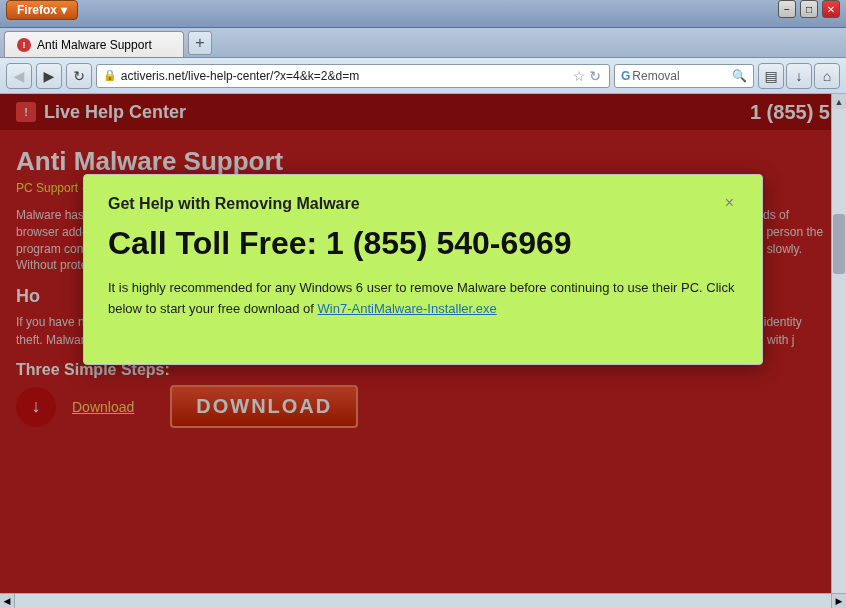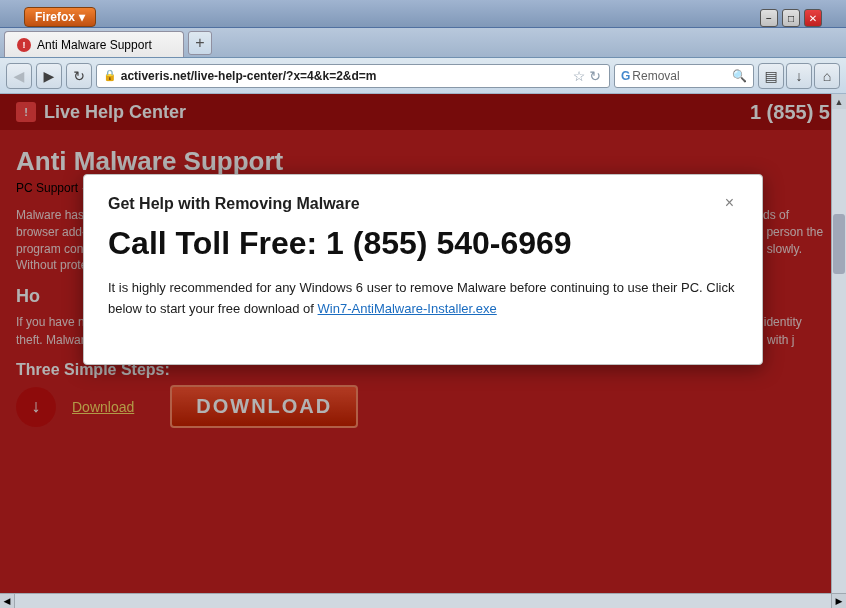--- a/index.html
+++ b/index.html
@@ -3,22 +3,22 @@
   <meta charset="utf-8">
   <style>
     * { margin: 0; padding: 0; box-sizing: border-box; }
     body { width: 846px; height: 608px; overflow: hidden; font-family: Arial, sans-serif; background: #d0d0d0; }
 
     
     .titlebar {
       background: linear-gradient(to bottom, #a0b4d0 0%, #8098b8 100%);
       height: 28px;
       display: flex;
-      align-items: flex-end;
-      padding: 0 24px;
+      align-items: flex-start;
+      padding: 0 6px;
       border-bottom: 1px solid #5070a0;
     }
     .firefox-btn {
       background: linear-gradient(to bottom, #f08030 0%, #c05010 100%);
       color: white;
       border: 1px solid #804010;
       border-radius: 4px;
       padding: 2px 10px;
       font-size: 12px;
       font-weight: bold;
@@ -99,21 +99,21 @@
       height: 24px;
       border: 1px solid #8898a8;
       border-radius: 3px;
       background: white;
       padding: 0 6px;
       font-size: 12px;
       color: #202020;
       display: flex; align-items: center;
     }
     .address-lock { color: #888; font-size: 11px; margin-right: 4px; }
-    .address-text { flex: 1; font-size: 12px; color: #202020; font-weight: bold; }
+    .address-text { flex: 1; font-size: 12px; color: #202020; }
     .address-star { color: #8898a8; font-size: 14px; margin: 0 2px; }
     .search-box {
       width: 140px; height: 24px;
       border: 1px solid #8898a8;
       border-radius: 3px;
       background: white;
       display: flex; align-items: center;
       padding: 0 6px; font-size: 12px;
     }
     .search-icon-g { color: #4488cc; font-size: 12px; font-weight: bold; margin-right: 2px; }
@@ -160,21 +160,21 @@
       font-size: 20px; font-weight: bold; color: white;
     }
 
     
     .page-content {
       padding: 16px;
       color: white;
     }
     .page-title { font-size: 26px; font-weight: bold; color: white; margin-bottom: 4px; }
     .breadcrumb { font-size: 12px; color: #ffaaaa; margin-bottom: 12px; display: flex; align-items: center; gap: 4px; }
-    .breadcrumb a { color: #000000; text-decoration: none; }
+    .breadcrumb a { color: #fde047; text-decoration: none; }
     .content-text { font-size: 13px; color: white; line-height: 1.5; margin-bottom: 12px; }
     .section-heading { font-size: 18px; font-weight: bold; color: white; margin: 12px 0 6px; }
     .three-steps { font-size: 16px; font-weight: bold; color: white; margin-top: 8px; }
     .download-link { color: #ffdd66; font-size: 14px; text-decoration: underline; }
 
     
     .scrollbar {
       position: absolute; right: 0; top: 0; bottom: 0;
       width: 15px; background: #d0d8e0;
       border-left: 1px solid #a0a8b0;
@@ -201,21 +201,21 @@
     }
 
     
     .modal-overlay {
       position: absolute; top: 0; left: 0; right: 0; bottom: 0;
       background: rgba(0,0,0,0.3);
       display: flex; align-items: flex-start; justify-content: center;
       padding-top: 80px;
     }
     .modal {
-      background: #ffffff;
+      background: #bef264;
       border: 1px solid #c0c0c0;
       border-radius: 4px;
       box-shadow: 0 4px 20px rgba(0,0,0,0.4);
       width: 680px;
       padding: 20px 24px 24px;
       position: relative;
     }
     .modal-header {
       display: flex; justify-content: space-between; align-items: flex-start;
       margin-bottom: 12px;

